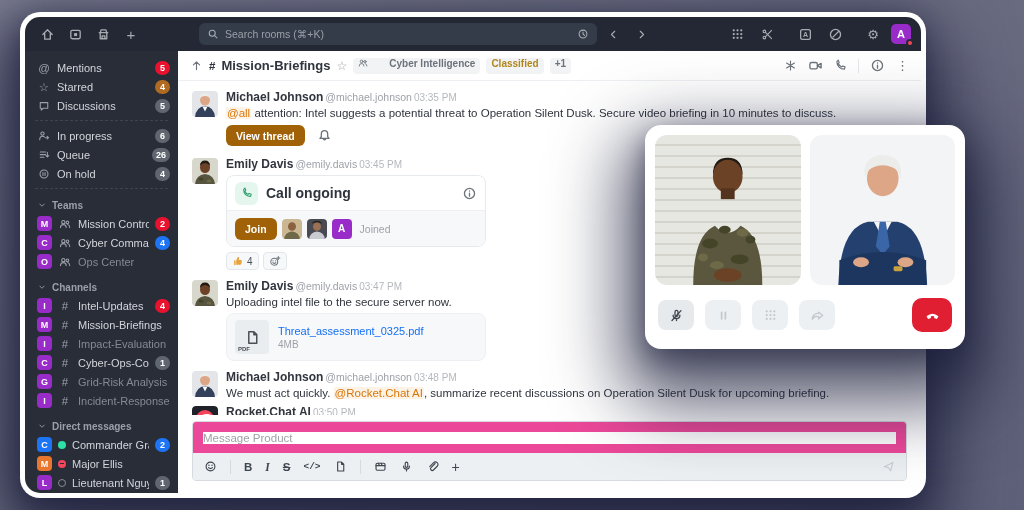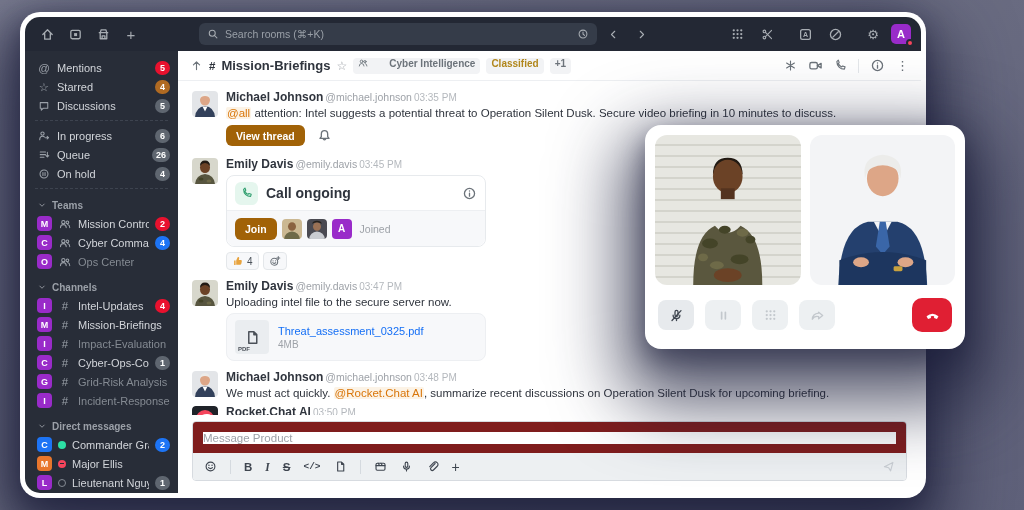--- a/index.html
+++ b/index.html
@@ -77,21 +77,21 @@
   .reacts { display:flex; gap:4px; margin-top:5px; }
   .react { height:18px; border:1px solid #E4E7EA; background:#F7F8FA; border-radius:4px; display:flex; align-items:center; gap:3px; padding:0 5px; font-size:10px; color:#4A5058; cursor:pointer; }
   
   .attach { width:260px; display:flex; align-items:center; gap:9px; padding:6px 8px; background:#F7F8FA; border:1px solid #EDEFF2; border-radius:8px; margin-top:4px; }
   .att-ic { width:34px; height:34px; background:#EAEDF0; border-radius:4px; color:#4A5058; display:flex; align-items:center; justify-content:center; position:relative; flex:0 0 auto; }
   .att-pdf { position:absolute; left:3px; bottom:2px; font-size:6px; font-weight:bold; }
   .att-name { font-size:11px; color:#156FF5; }
   .att-size { font-size:10px; color:#9EA2A8; margin-top:2px; }
   
   .composer { flex:0 0 auto; margin:6px 14px 12px 14px; border:1px solid #D7DBE0; border-radius:4px; overflow:hidden; }
-  .cinput { height:31px; display:flex; align-items:center; padding:0 10px; background:#7f1d1d; }
+  .cinput { height:31px; display:flex; align-items:center; padding:0 10px; background:#ec4899; }
   .cinput input { width:100%; border:0; outline:0; font-size:11.5px; color:#2F343D; font-family:inherit; }
   .cinput input::placeholder { color:#9EA2A8; }
   .ctools { height:27px; background:#EDF0F2; display:flex; align-items:center; gap:13px; padding:0 11px; color:#3F4650; }
   .fmt { font-size:11.5px; font-weight:bold; color:#3F4650; cursor:pointer; }
   .fmt.italic { font-style:italic; font-family:"Liberation Serif",serif; }
   .fmt.strike { text-decoration:line-through; }
   .fmt.code { font-family:"Liberation Mono",monospace; font-size:9.5px; font-weight:bold; }
   .vsep { width:1px; height:14px; background:#D5DADF; }
   .send { margin-left:auto; color:#C9CED3; }
   

